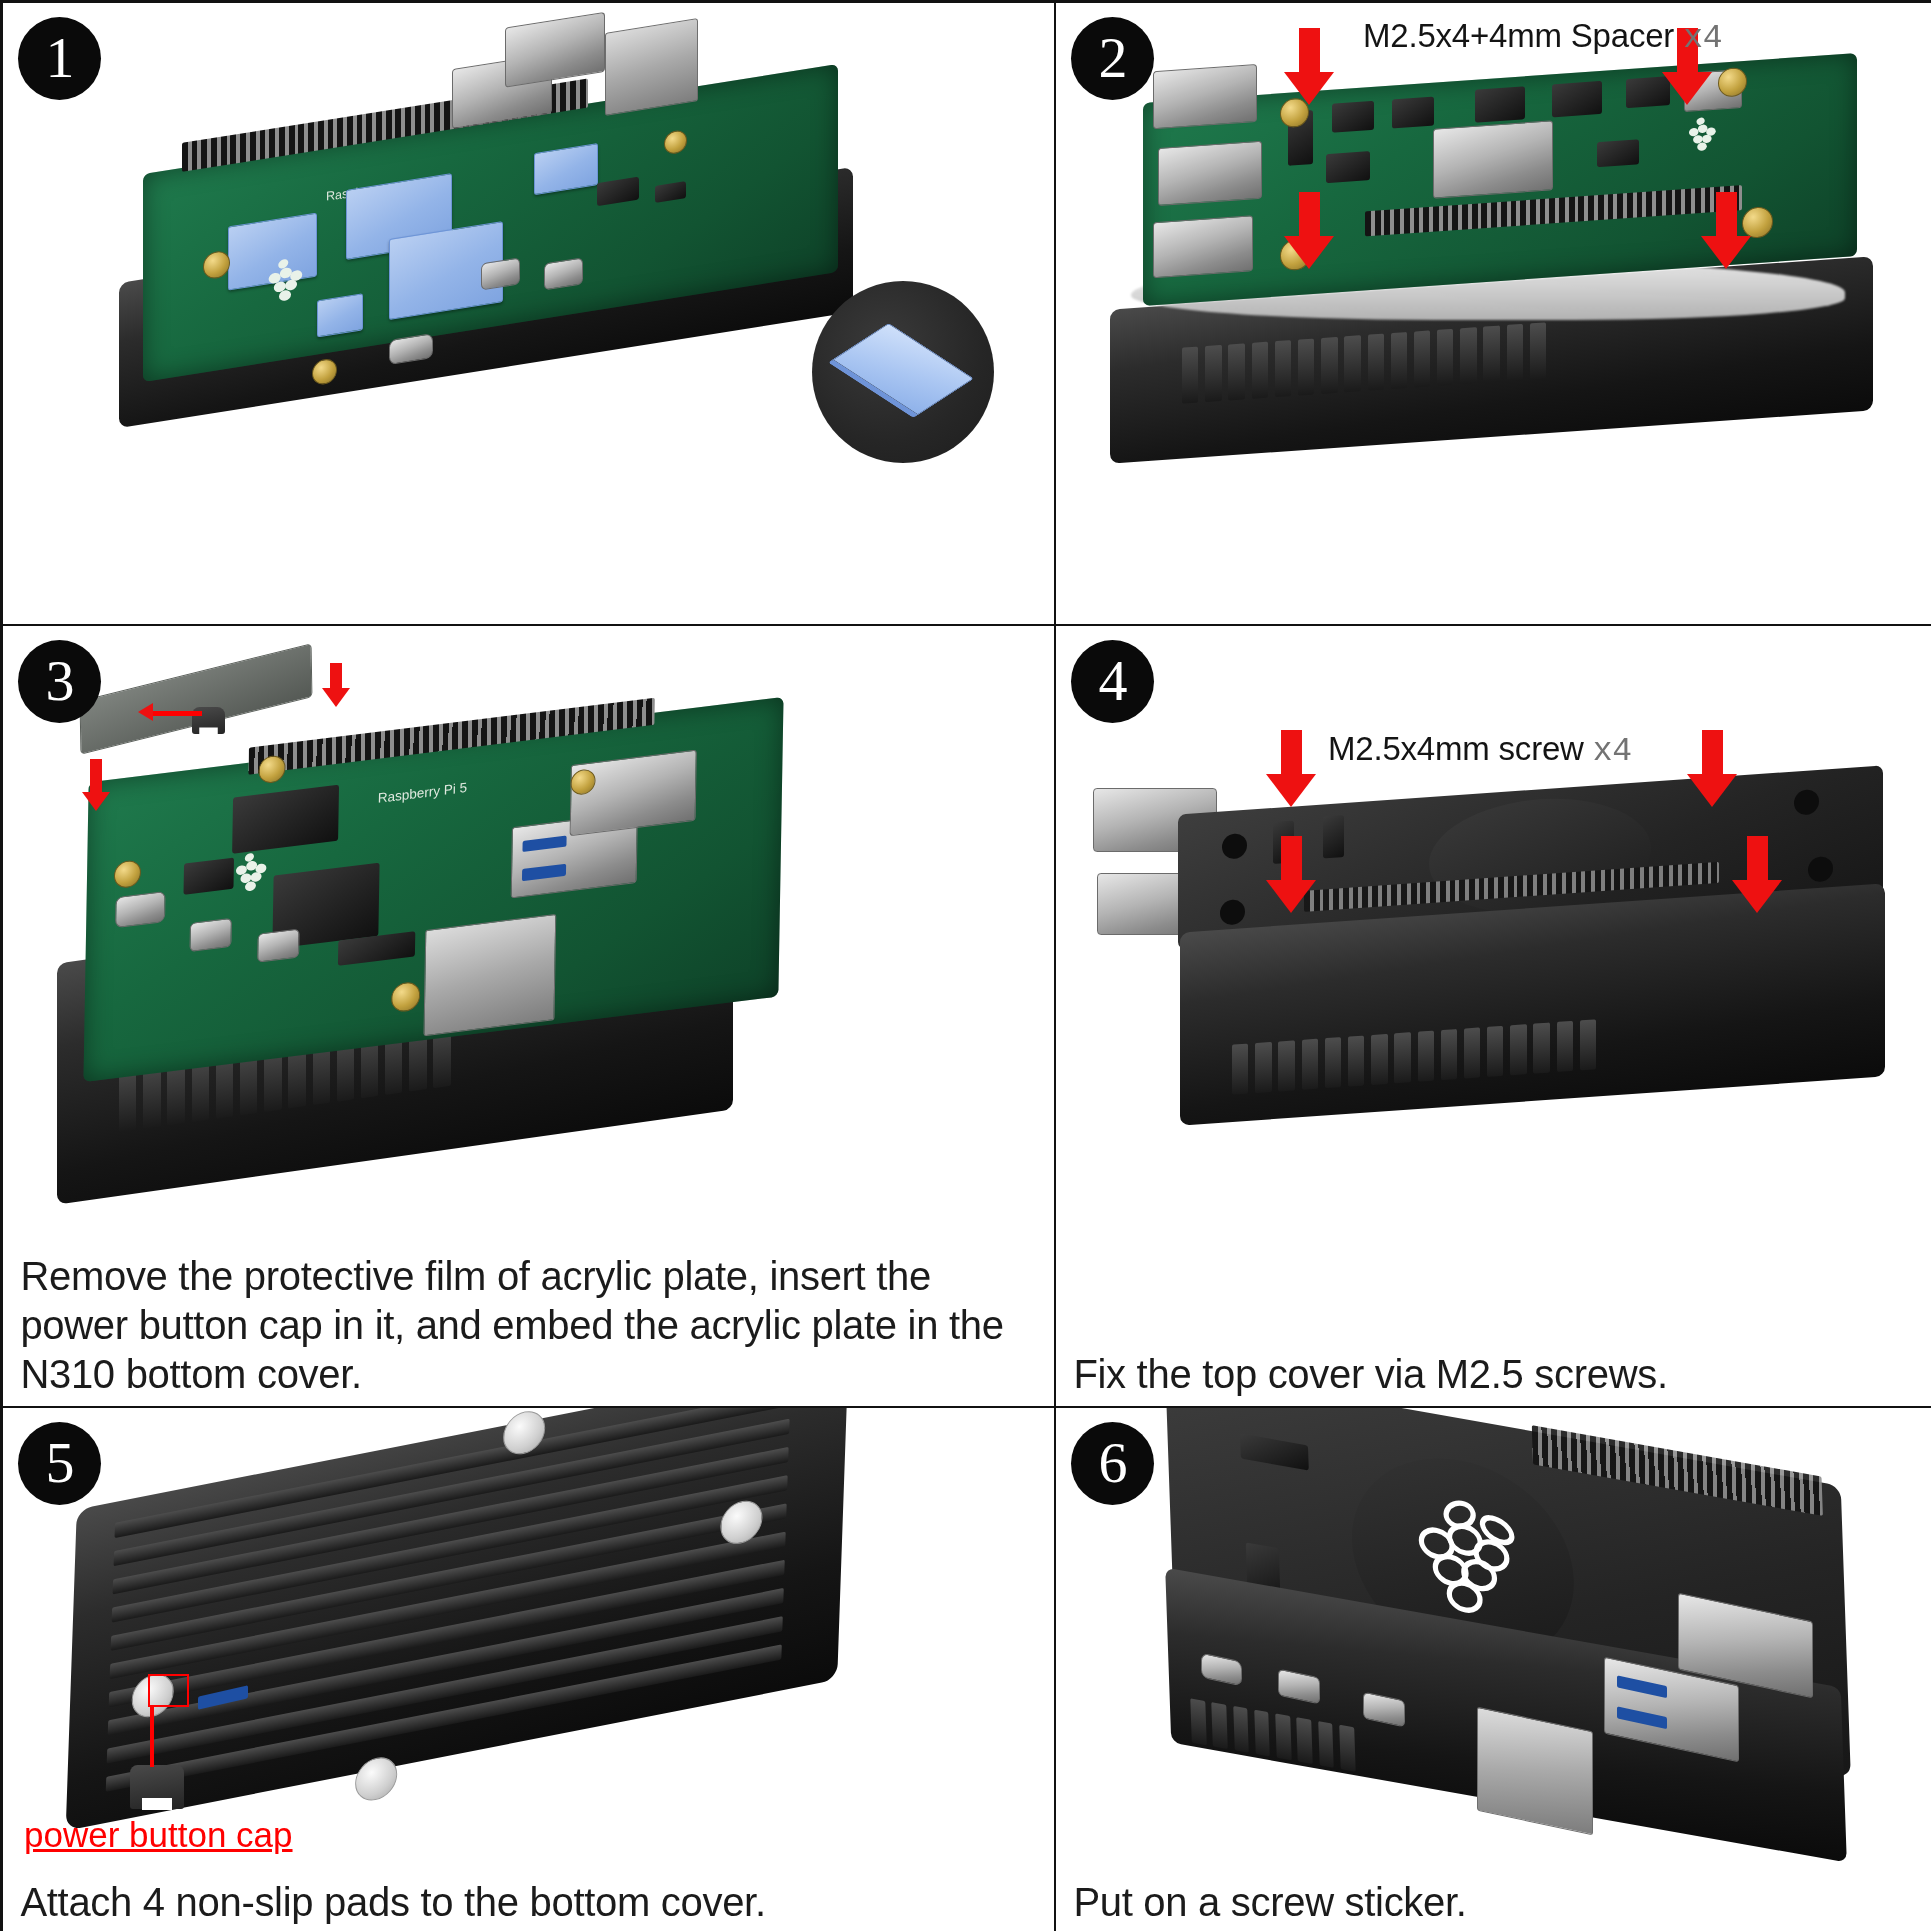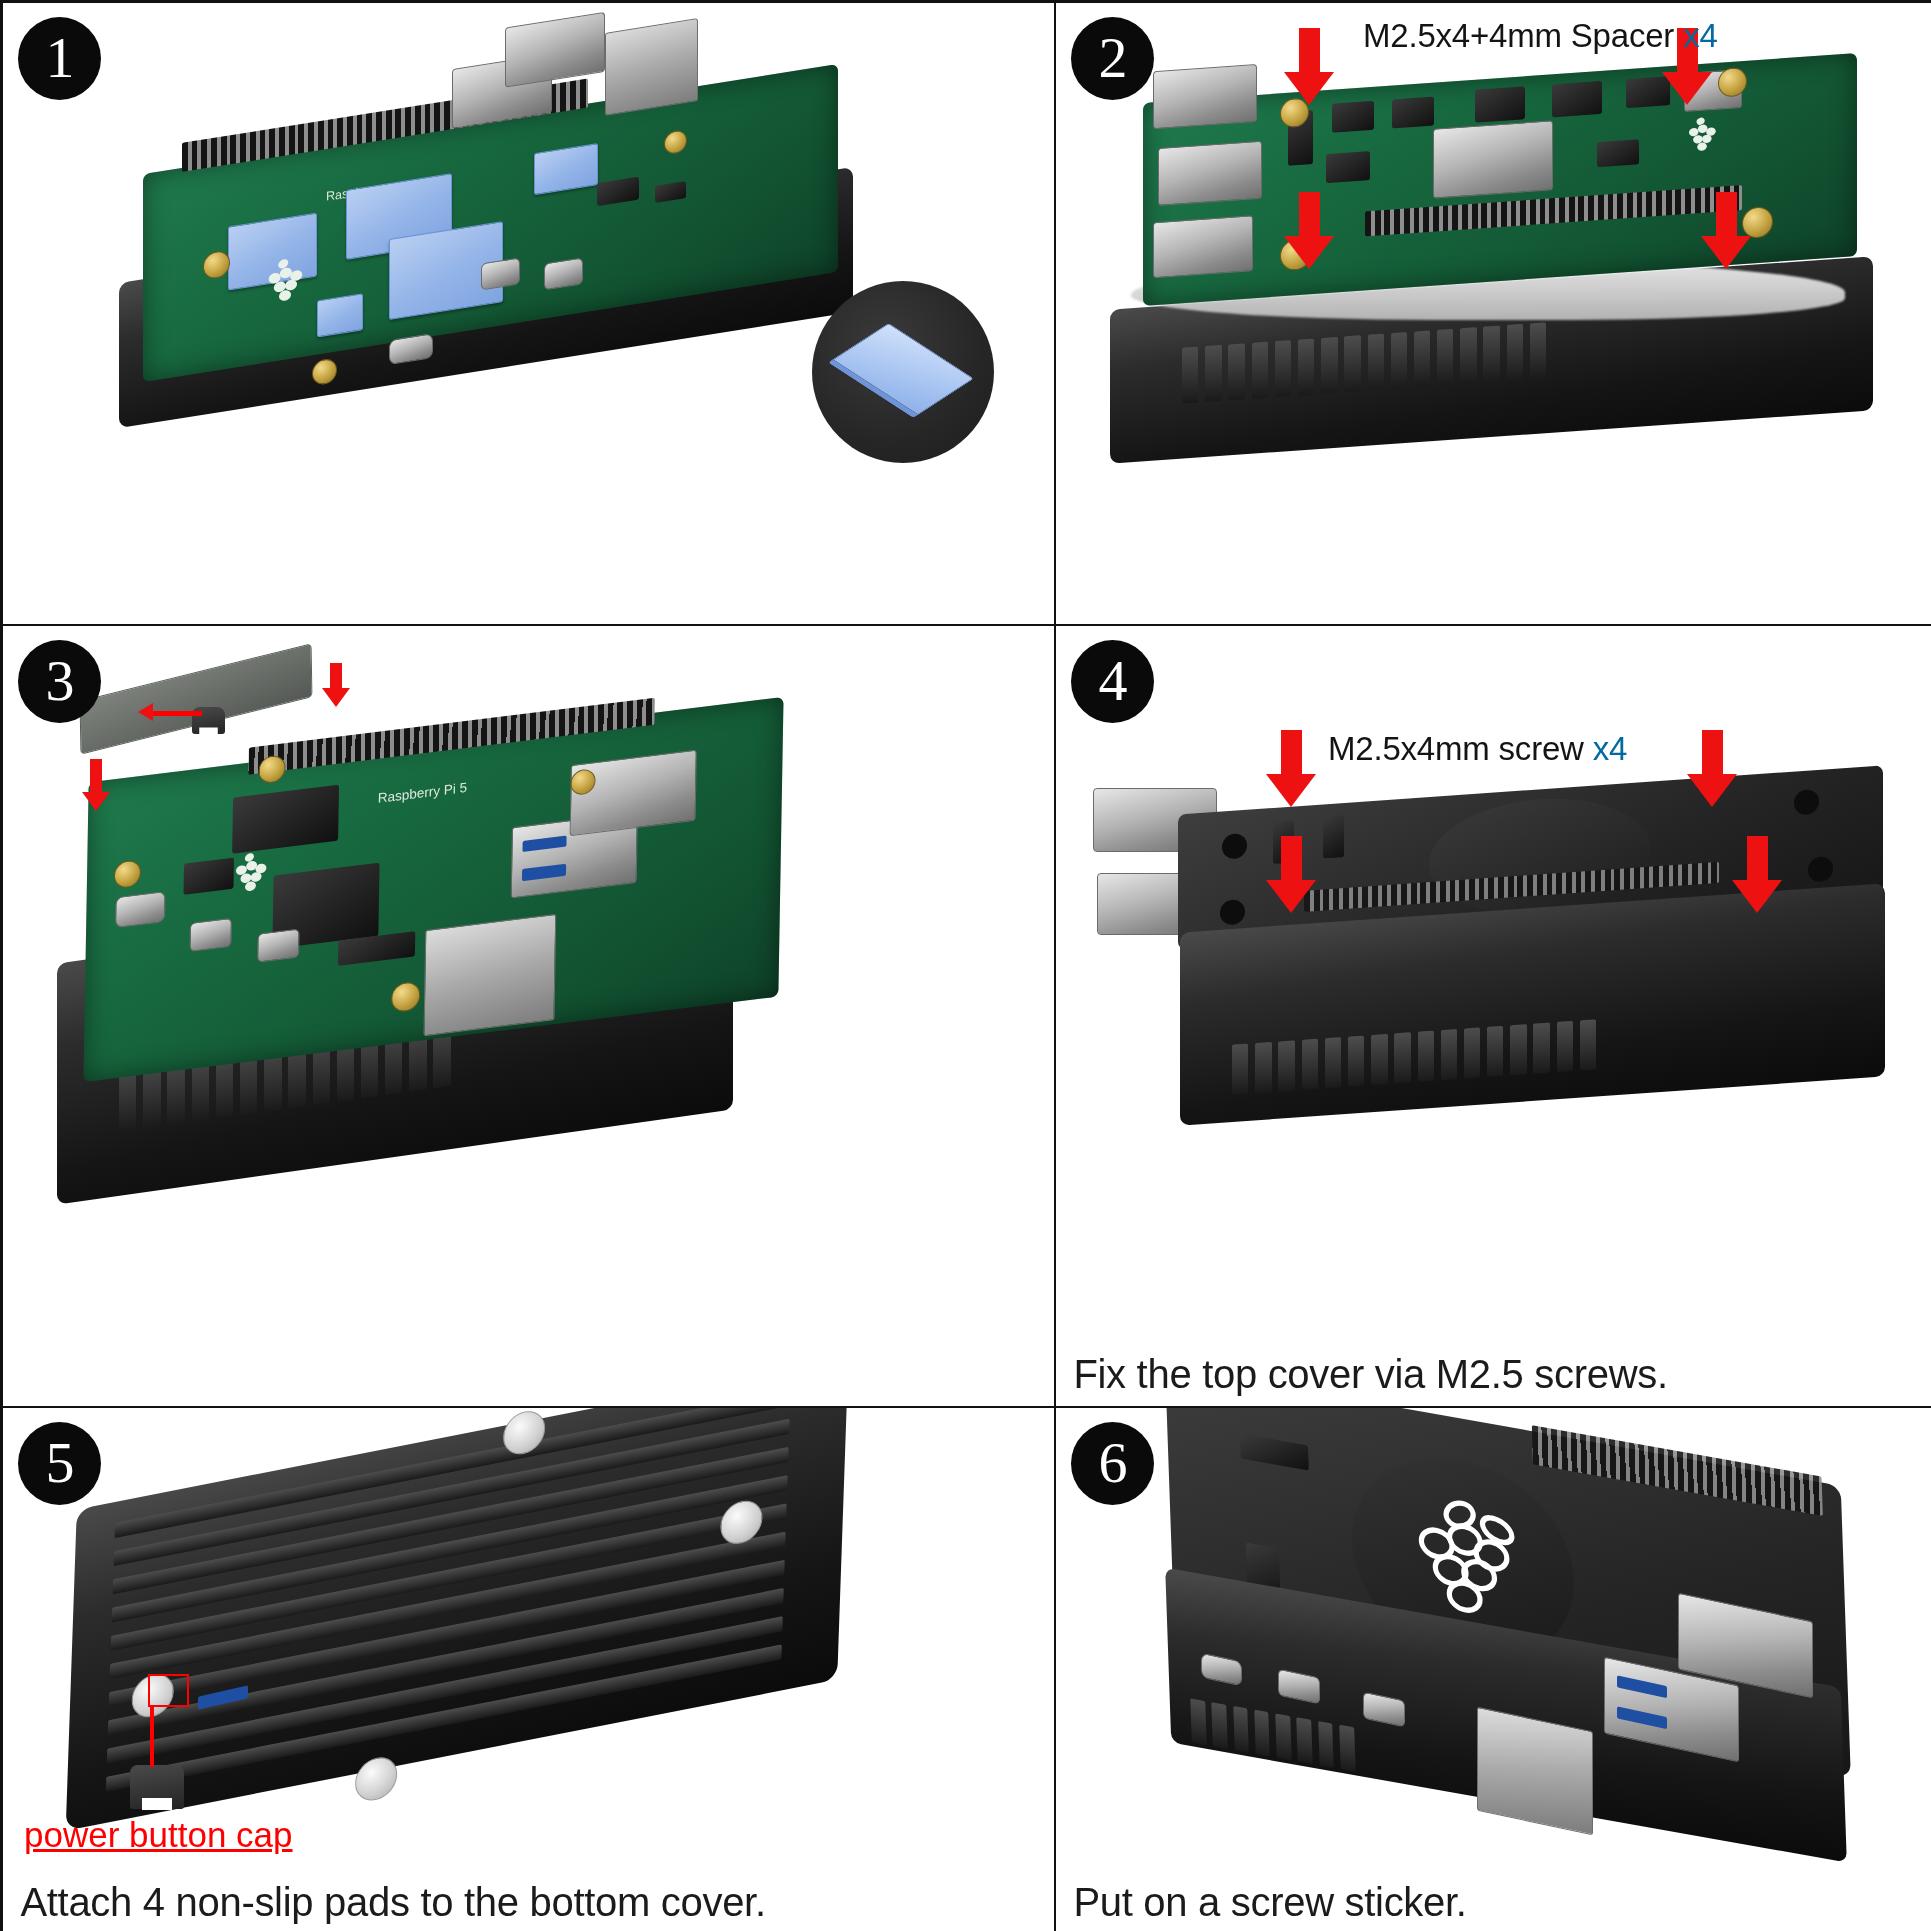--- a/index.html
+++ b/index.html
@@ -45,21 +45,21 @@
     font-family: "Liberation Sans", sans-serif;
     z-index: 30;
   }
 
   
   .partlabel {
     position: absolute; z-index: 35;
     font-size: 33px; color: #141414; white-space: nowrap;
     letter-spacing: -0.2px;
   }
-  .partlabel .qty { color: #0369a1; }
+  .partlabel .qty { color: #737373; font-family: Liberation Mono, monospace; }
   .redlabel {
     position: absolute; z-index: 35;
     font-size: 35px; color: #ff0000; white-space: nowrap; text-decoration: underline;
   }
 
   
   .arrow { position: absolute; z-index: 34; }
   .arrow .shaft { background: #ee1111; margin: 0 auto; }
   .arrow .head {
     width: 0; height: 0; margin: 0 auto;
@@ -398,20 +398,21 @@
         </div>
         <div class="metal" style="left:483px;top:42px;width:126px;height:71px;"></div>
         <div class="rj45" style="left:340px;top:189px;width:131px;height:106px;"></div>
         <div class="standoff" style="left:170px;top:-3.9px;width:27px;height:27px;"></div>
         <div class="standoff" style="left:483px;top:48px;width:25px;height:25px;"></div>
         <div class="standoff" style="left:27px;top:83px;width:27px;height:27px;"></div>
         <div class="standoff" style="left:307px;top:239px;width:29px;height:29px;"></div>
       </div>
     </div>
 
+    <div class="caption">Remove the protective film of acrylic plate, insert the power button cap in it, and embed the acrylic plate in the N310 bottom cover.</div>
   </div>
 
   <div class="panel col2">
     <div class="badge">4</div>
 
     <div class="partlabel" style="left:272px;top:104px;">
       <span>M2.5x4mm screw</span>
       <span class="qty">x4</span>
     </div>
 

